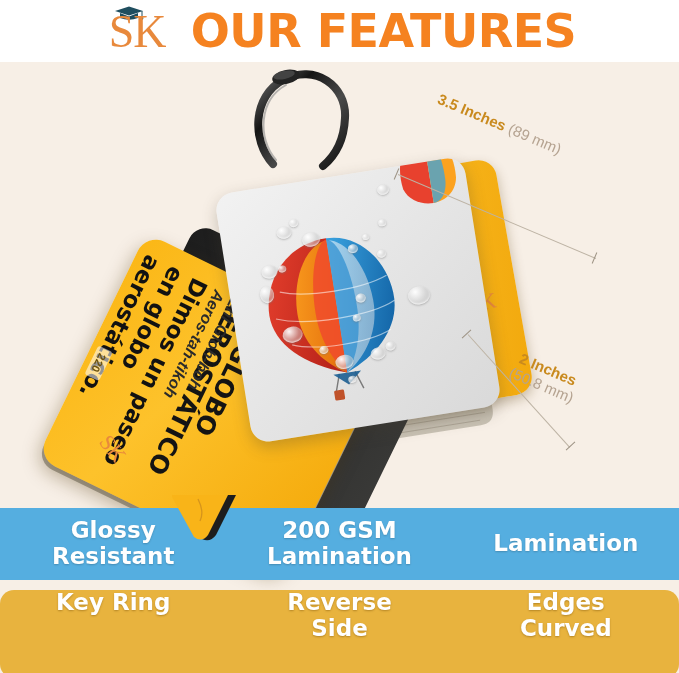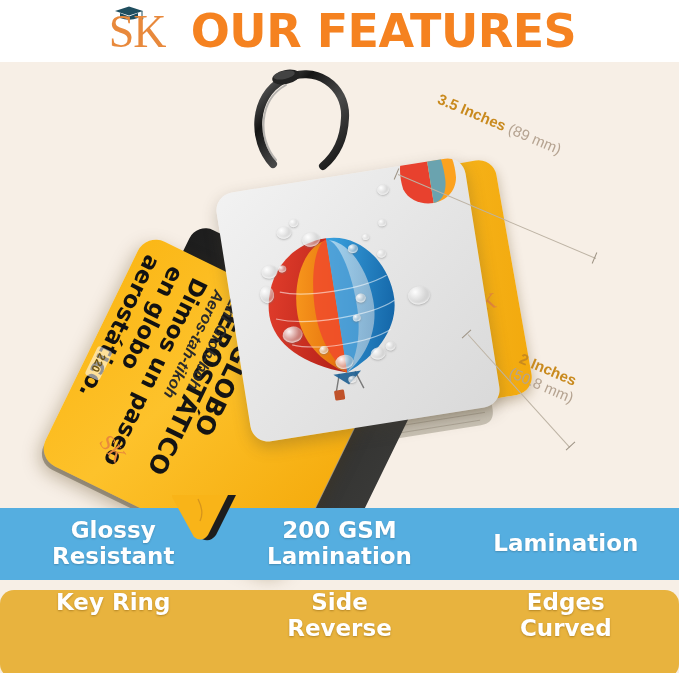--- a/index.html
+++ b/index.html
@@ -426,20 +426,20 @@
   <path d="M0 0 L56 0 L36 40 Q30 48 22 42 L0 2 Z" fill="#F9B418"></path>
   <path d="M26 4 C30 12 31 20 28 26" stroke="#C98A1E" stroke-width="1.3" fill="none" opacity=".75"></path>
 </svg>
 
 <div id="bar-orange">
   <div class="feat">
     <span>Key Ring</span>
     <span></span>
   </div>
   <div class="feat">
+    <span>Reverse</span>
     <span>Side</span>
-    <span>Reverse</span>
   </div>
   <div class="feat">
     <span>Edges</span>
     <span>Curved</span>
   </div>
 </div>
 
 </body></html>

